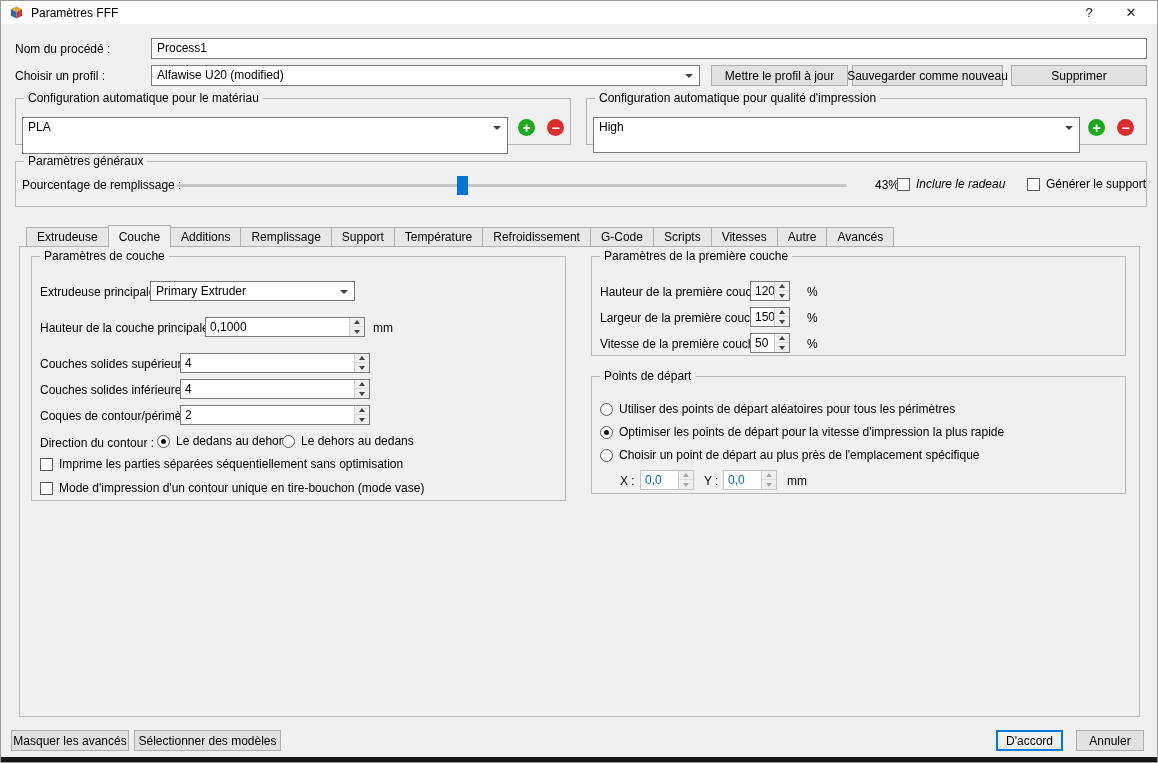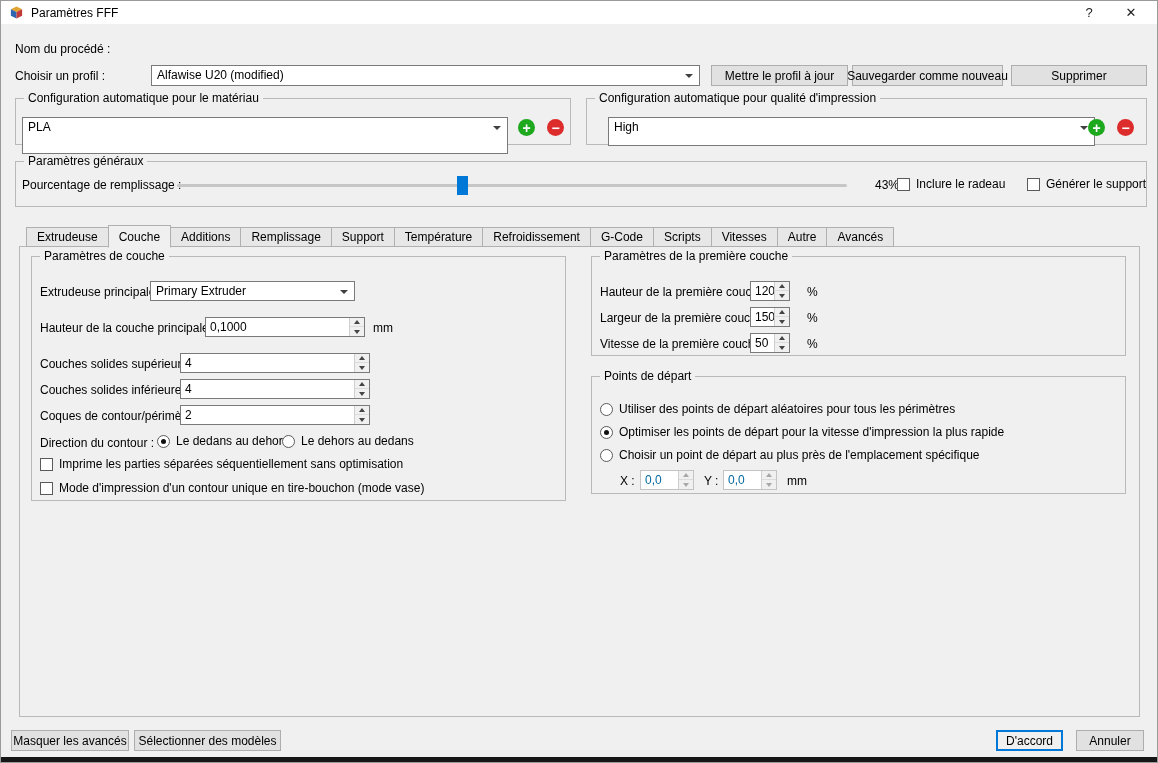--- a/index.html
+++ b/index.html
@@ -60,20 +60,23 @@
       <polygon points="2,4.5 8,1.5 14,4.5 8,7.5" fill="#e0a42f"></polygon>
       <polygon points="2,4.5 8,7.5 8,14.5 2,11.5" fill="#2f66b0"></polygon>
       <polygon points="14,4.5 8,7.5 8,14.5 14,11.5" fill="#c23b3b"></polygon>
     </svg>
     <span class="tb-title">Paramètres FFF</span>
     <span class="tb-btn tb-help">?</span>
     <span class="tb-btn tb-close">✕</span>
   </div>
 
   <div class="label" style="left:14px; top:41px;">Nom du procédé :</div>
+  <div class="tinput" style="left:150px; top:37px; width:996px; height:21px;">
+    <span>Process1</span>
+  </div>
 
   <div class="label" style="left:14px; top:68px;">Choisir un profil :</div>
   <div class="combo" style="left:150px; top:64px; width:549px; height:21px;">
     <span class="combo-text">Alfawise U20 (modified)</span>
     <span class="combo-arrow"></span>
   </div>
   <div class="btn" style="left:710px; top:64px; width:137px; height:21px;">Mettre le profil à jour</div>
   <div class="btn" style="left:851px; top:64px; width:151px; height:21px;">Sauvegarder comme nouveau</div>
   <div class="btn" style="left:1010px; top:64px; width:136px; height:21px;">Supprimer</div>
 
@@ -86,40 +89,40 @@
     <span class="circle-btn green" style="left:502px; top:20px;">
         <span>+</span>
       </span>
     <span class="circle-btn red" style="left:531px; top:20px;">
         <span>−</span>
       </span>
   </div>
 
   <div class="group" style="left:585px; top:97px; width:561px; height:47px;">
     <span class="group-title">Configuration automatique pour qualité d'impression</span>
-    <div class="combo" style="left:21px; top:18px; width:487px; height:29px;">
+    <div class="combo" style="left:6px; top:18px; width:487px; height:36px;">
       <span class="combo-text">High</span>
       <span class="combo-arrow"></span>
     </div>
     <span class="circle-btn green" style="left:501px; top:20px;">
         <span>+</span>
       </span>
     <span class="circle-btn red" style="left:530px; top:20px;">
         <span>−</span>
       </span>
   </div>
 
   <div class="group" style="left:14px; top:160px; width:1132px; height:46px;">
     <span class="group-title">Paramètres généraux</span>
     <div class="label" style="left:6px; top:16px;">Pourcentage de remplissage :</div>
     <div class="slider-track" style="left:161px; top:22px; width:670px;">
       <div class="slider-handle" style="left: 42.5%;"></div>
     </div>
     <div class="label" style="left:859px; top:16px;">43%</div>
-    <label class="chk-row" style="left:881px; top:15px;">
+    <label class="chk-row" style="left:881px; top:15px;font-style:italic;">
       <span class="checkbox"></span>
       <span>Inclure le radeau</span>
     </label>
     <label class="chk-row" style="left:1011px; top:15px;">
       <span class="checkbox"></span>
       <span>Générer le support</span>
     </label>
   </div>
 
   <div class="tabs">

